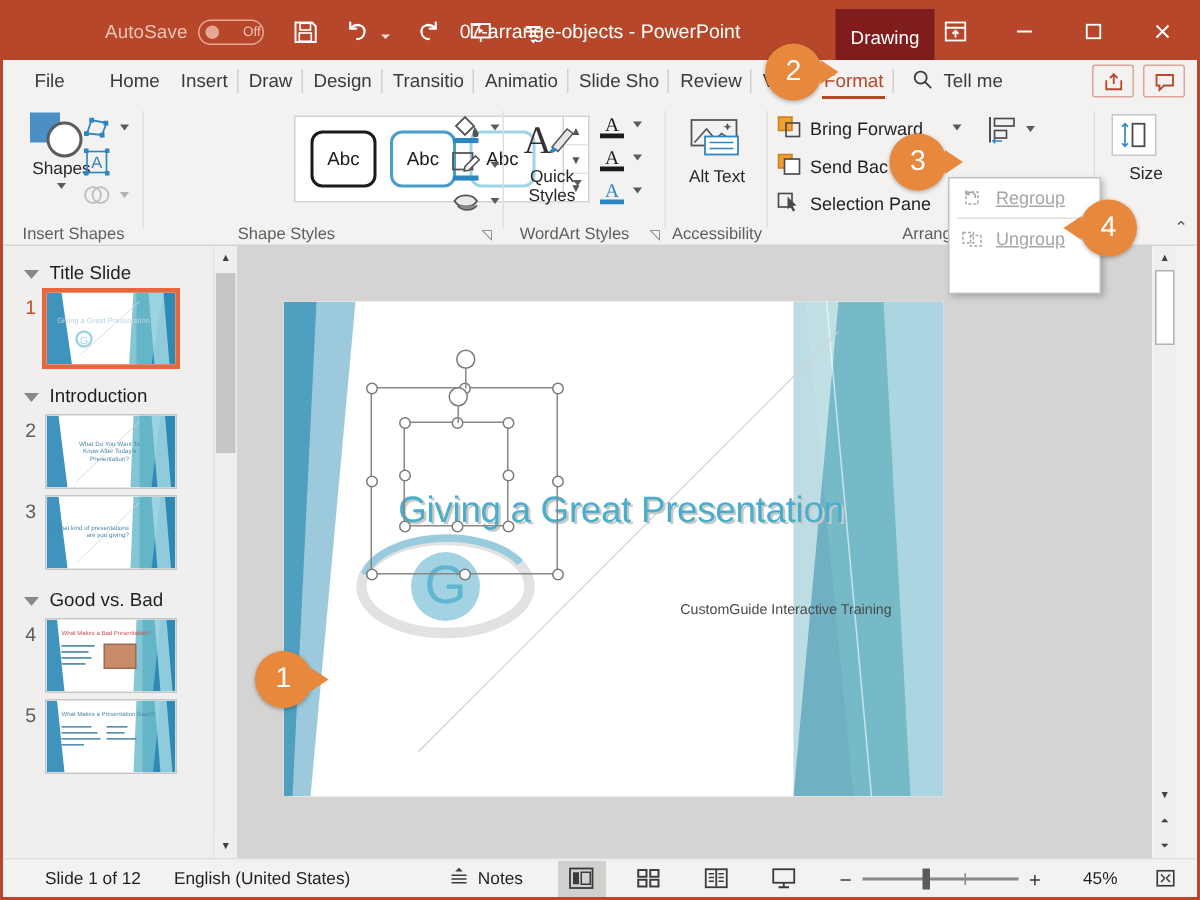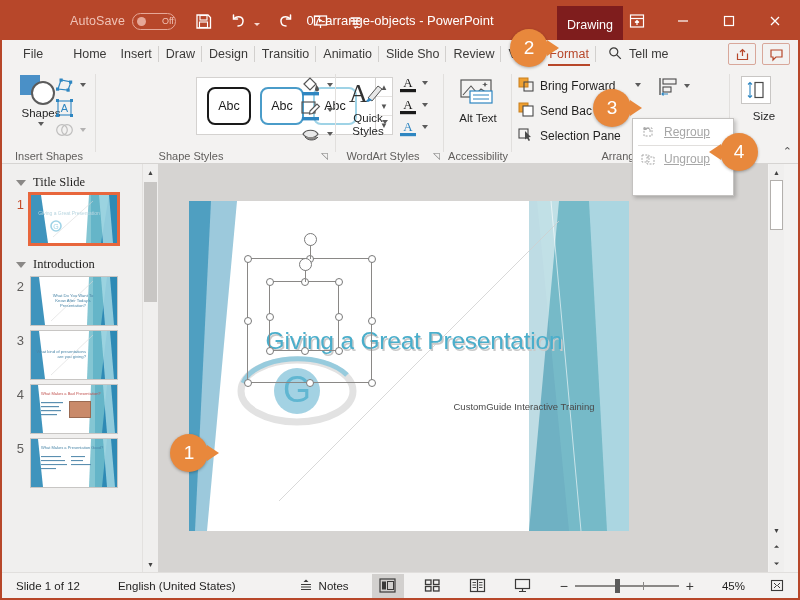--- a/index.html
+++ b/index.html
@@ -207,21 +207,21 @@
   .dd-sep { height: 1px; background: #e1dfdd; margin: 0 5px; }
   .dd-ico { width: 16px; height: 16px; flex: none; }
 
   
   .slidepanel {
     position: absolute; left: 0; top: 162px; width: 156px; bottom: 26px;
     background: #f0efee; overflow: hidden;
   }
   .sec-head {
     display: flex; align-items: center; gap: 7px; font-size: 12.5px;
-    color: #201f1e; padding-left: 14px; height: 24px; font-family: Liberation Serif, serif;
+    color: #201f1e; padding-left: 14px; height: 24px;
   }
   .sec-tri {
     width: 0; height: 0; border-left: 5px solid transparent;
     border-right: 5px solid transparent; border-top: 6px solid #8a8886;
     margin-top: 1px;
   }
   .thumbrow { display: flex; align-items: flex-start; padding-left: 6px; margin-bottom: 4px; }
   .thumbnum {
     width: 22px; text-align: right; font-size: 13px; color: #605e5c;
     padding-top: 3px; padding-right: 6px;
@@ -305,21 +305,21 @@
   }
   .tail-r { right: -11px; top: 11px; border-left: 12px solid #E8883C; }
   .tail-l { left: -11px; top: 11px; border-right: 12px solid #E8883C; }
 
   
   .statusbar {
     position: absolute; left: 0; bottom: 0; width: 796px; height: 26px;
     background: #f3f2f1; border-top: 1px solid #e1dfdd;
     display: flex; align-items: center; font-size: 11.5px; color: #201f1e;
   }
-  .sb-left { margin-left: 14px; display: flex; gap: 38px; }
+  .sb-left { margin-left: 28px; display: flex; gap: 22px; }
   .sb-right {
     margin-left: auto; display: flex; align-items: center; gap: 13px;
     margin-right: 10px;
   }
   .sb-notes { display: flex; align-items: center; gap: 6px; margin-right: 10px; }
   .viewbtn {
     width: 32px; height: 24px; display: flex; align-items: center;
     justify-content: center;
   }
   .viewbtn.active { background: #d2d0ce; }
@@ -721,20 +721,24 @@
           <path d="M62 0h24v48H62z" fill="#2e8ab5"></path>
           <path d="M58 0h18l-6 48h-14z" fill="#6fbccb" opacity=".85"></path>
           <path d="M70 0h9l4 48h-9z" fill="#a9dbe6" opacity=".8"></path>
           <path d="M20 44L62 4" stroke="#d8d8d8" stroke-width=".6"></path>
           <text x="55" y="22" font-size="4.2" fill="#4a86a8" text-anchor="end" font-family="Liberation Sans">What kind of presentations</text>
           <text x="55" y="27" font-size="4.2" fill="#4a86a8" text-anchor="end" font-family="Liberation Sans">are you giving?</text>
         </svg>
       </div>
     </div>
 
+    <div class="sec-head" style="margin-top:8px;">
+      <span class="sec-tri"></span>
+      <span>Good vs. Bad</span>
+    </div>
     <div class="thumbrow">
       <span class="thumbnum">4</span>
       <div class="thumb">
         <svg width="86" height="48" viewBox="0 0 86 48">
           <rect width="86" height="48" fill="#fff"></rect>
           <path d="M0 0h7l5 48H0z" fill="#3f94bd"></path>
           <path d="M64 0h22v48H64z" fill="#2e8ab5"></path>
           <path d="M60 0h16l-5 48h-13z" fill="#6fbccb" opacity=".85"></path>
           <path d="M72 0h8l4 48h-8z" fill="#a9dbe6" opacity=".8"></path>
           <text x="10" y="10" font-size="4" fill="#c0504d" font-family="Liberation Sans">What Makes a Bad Presentation?</text>

